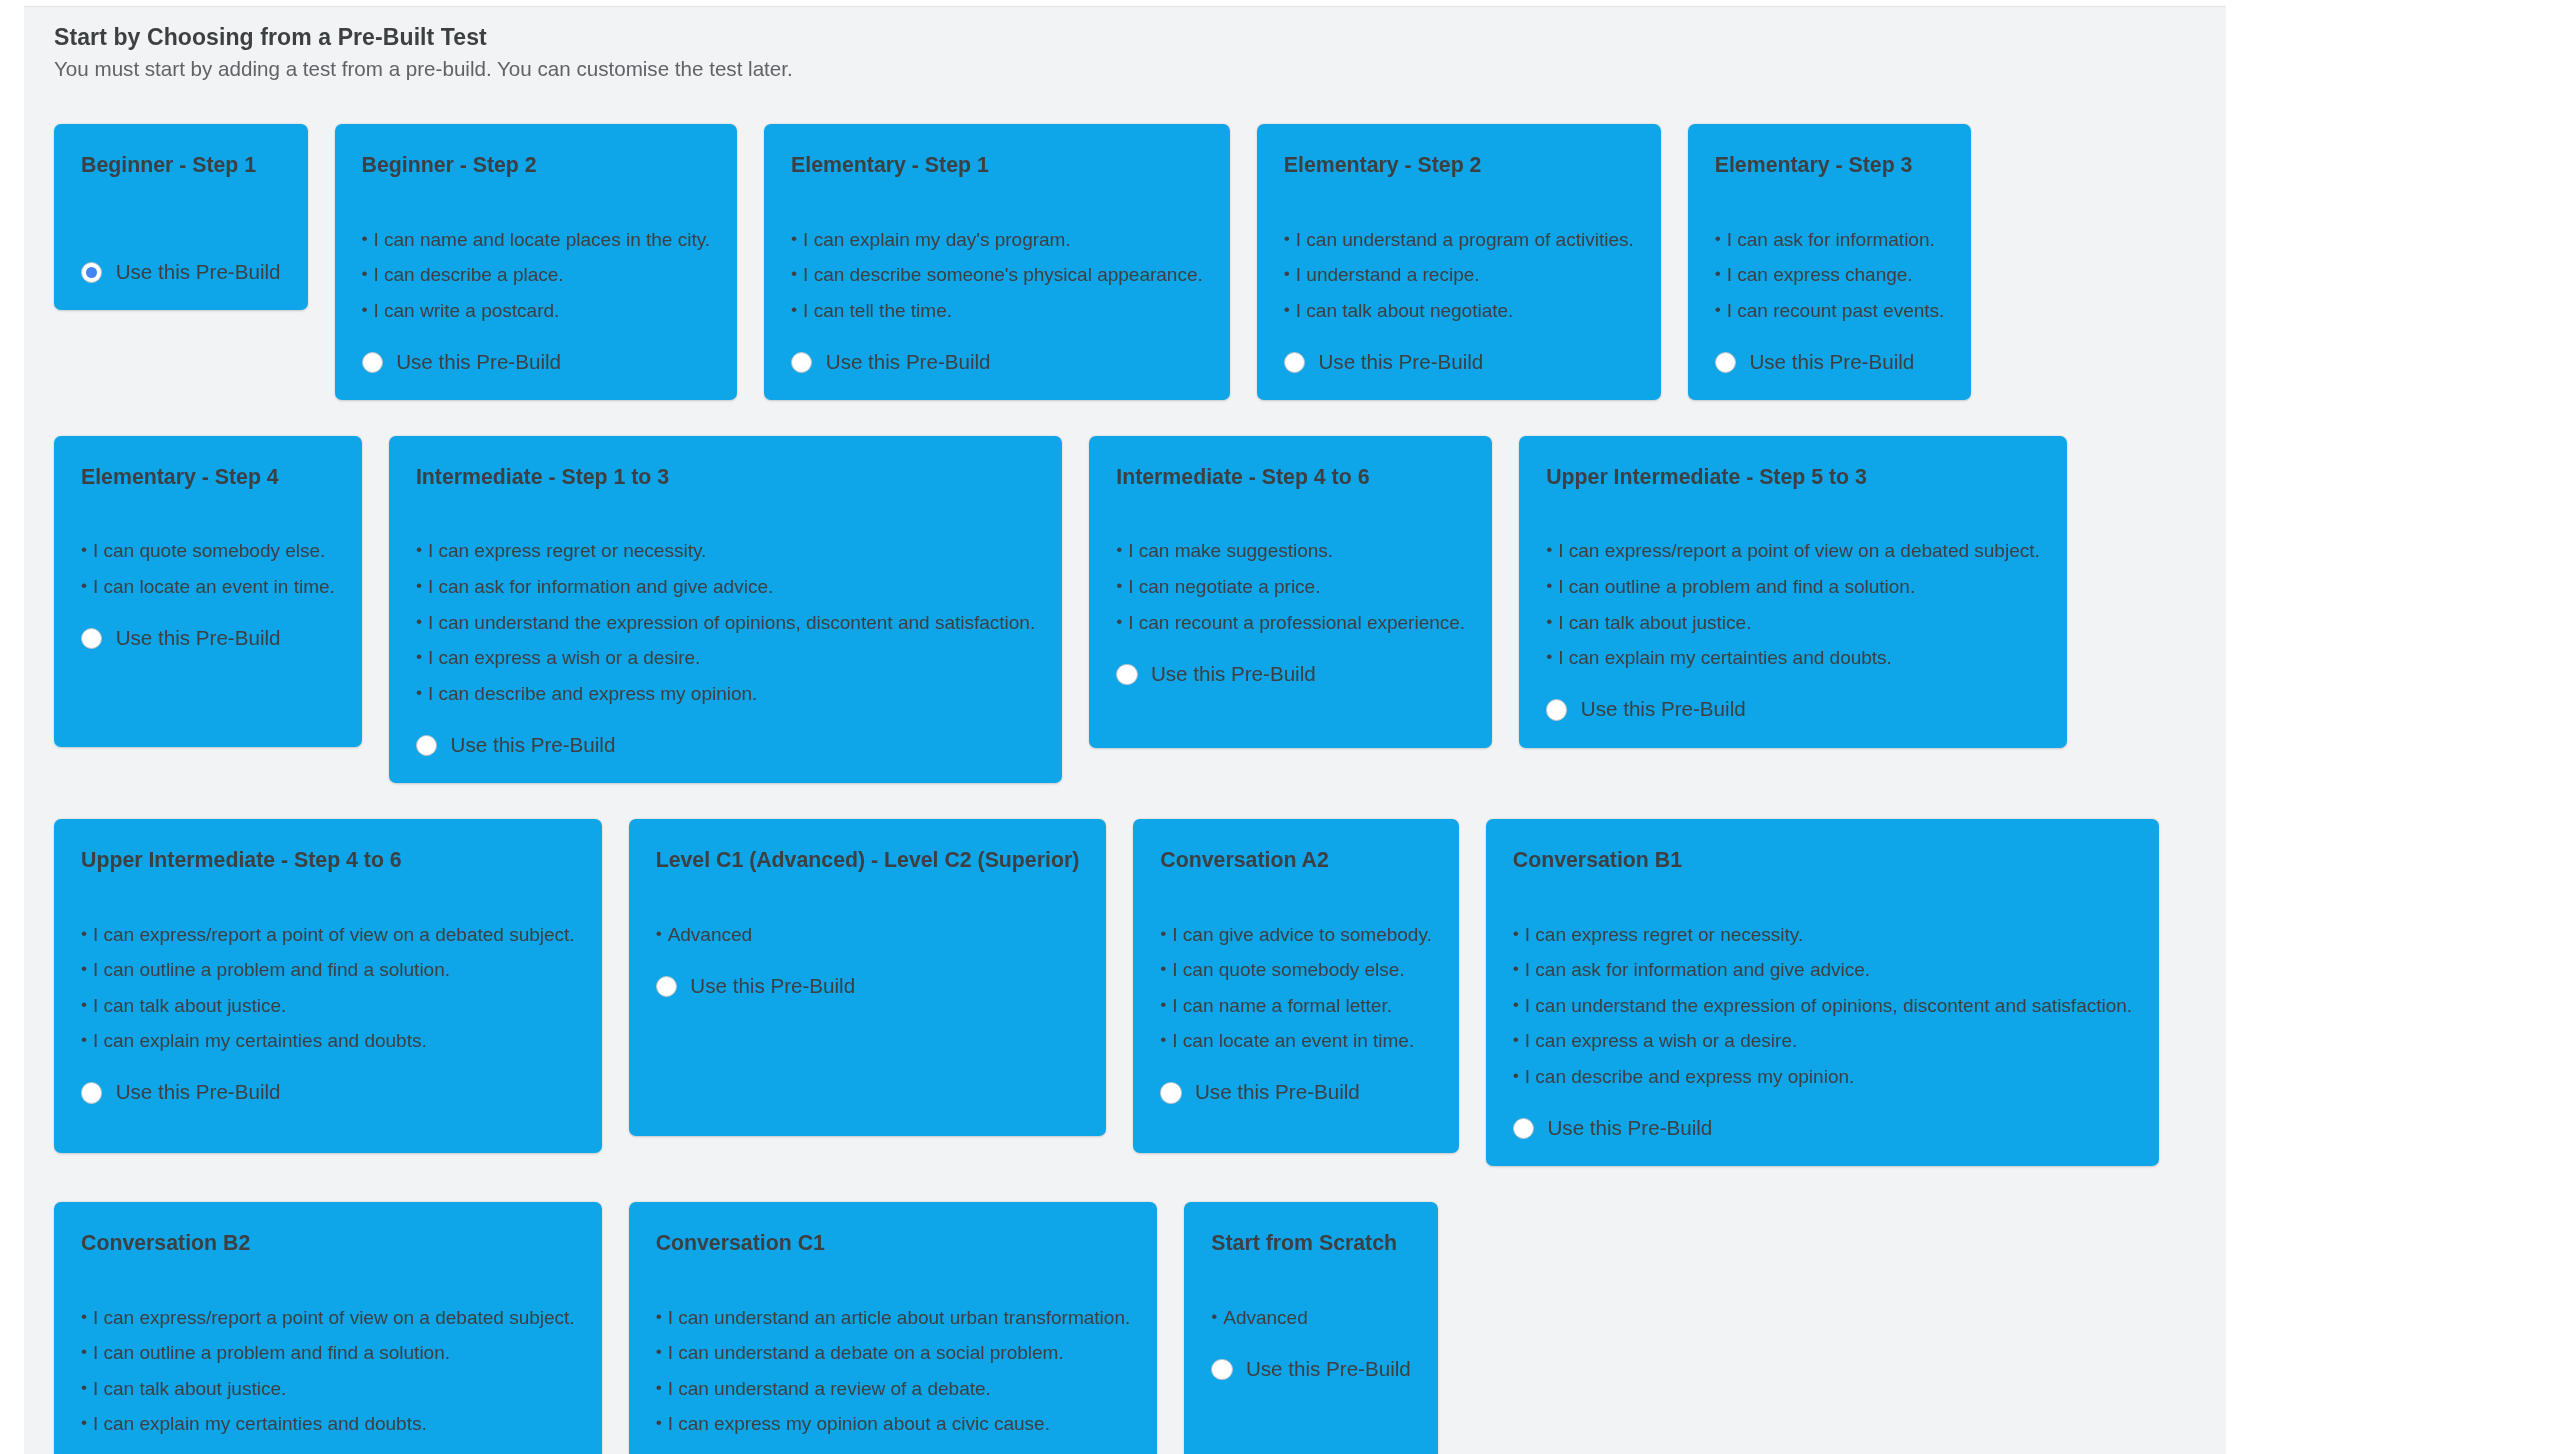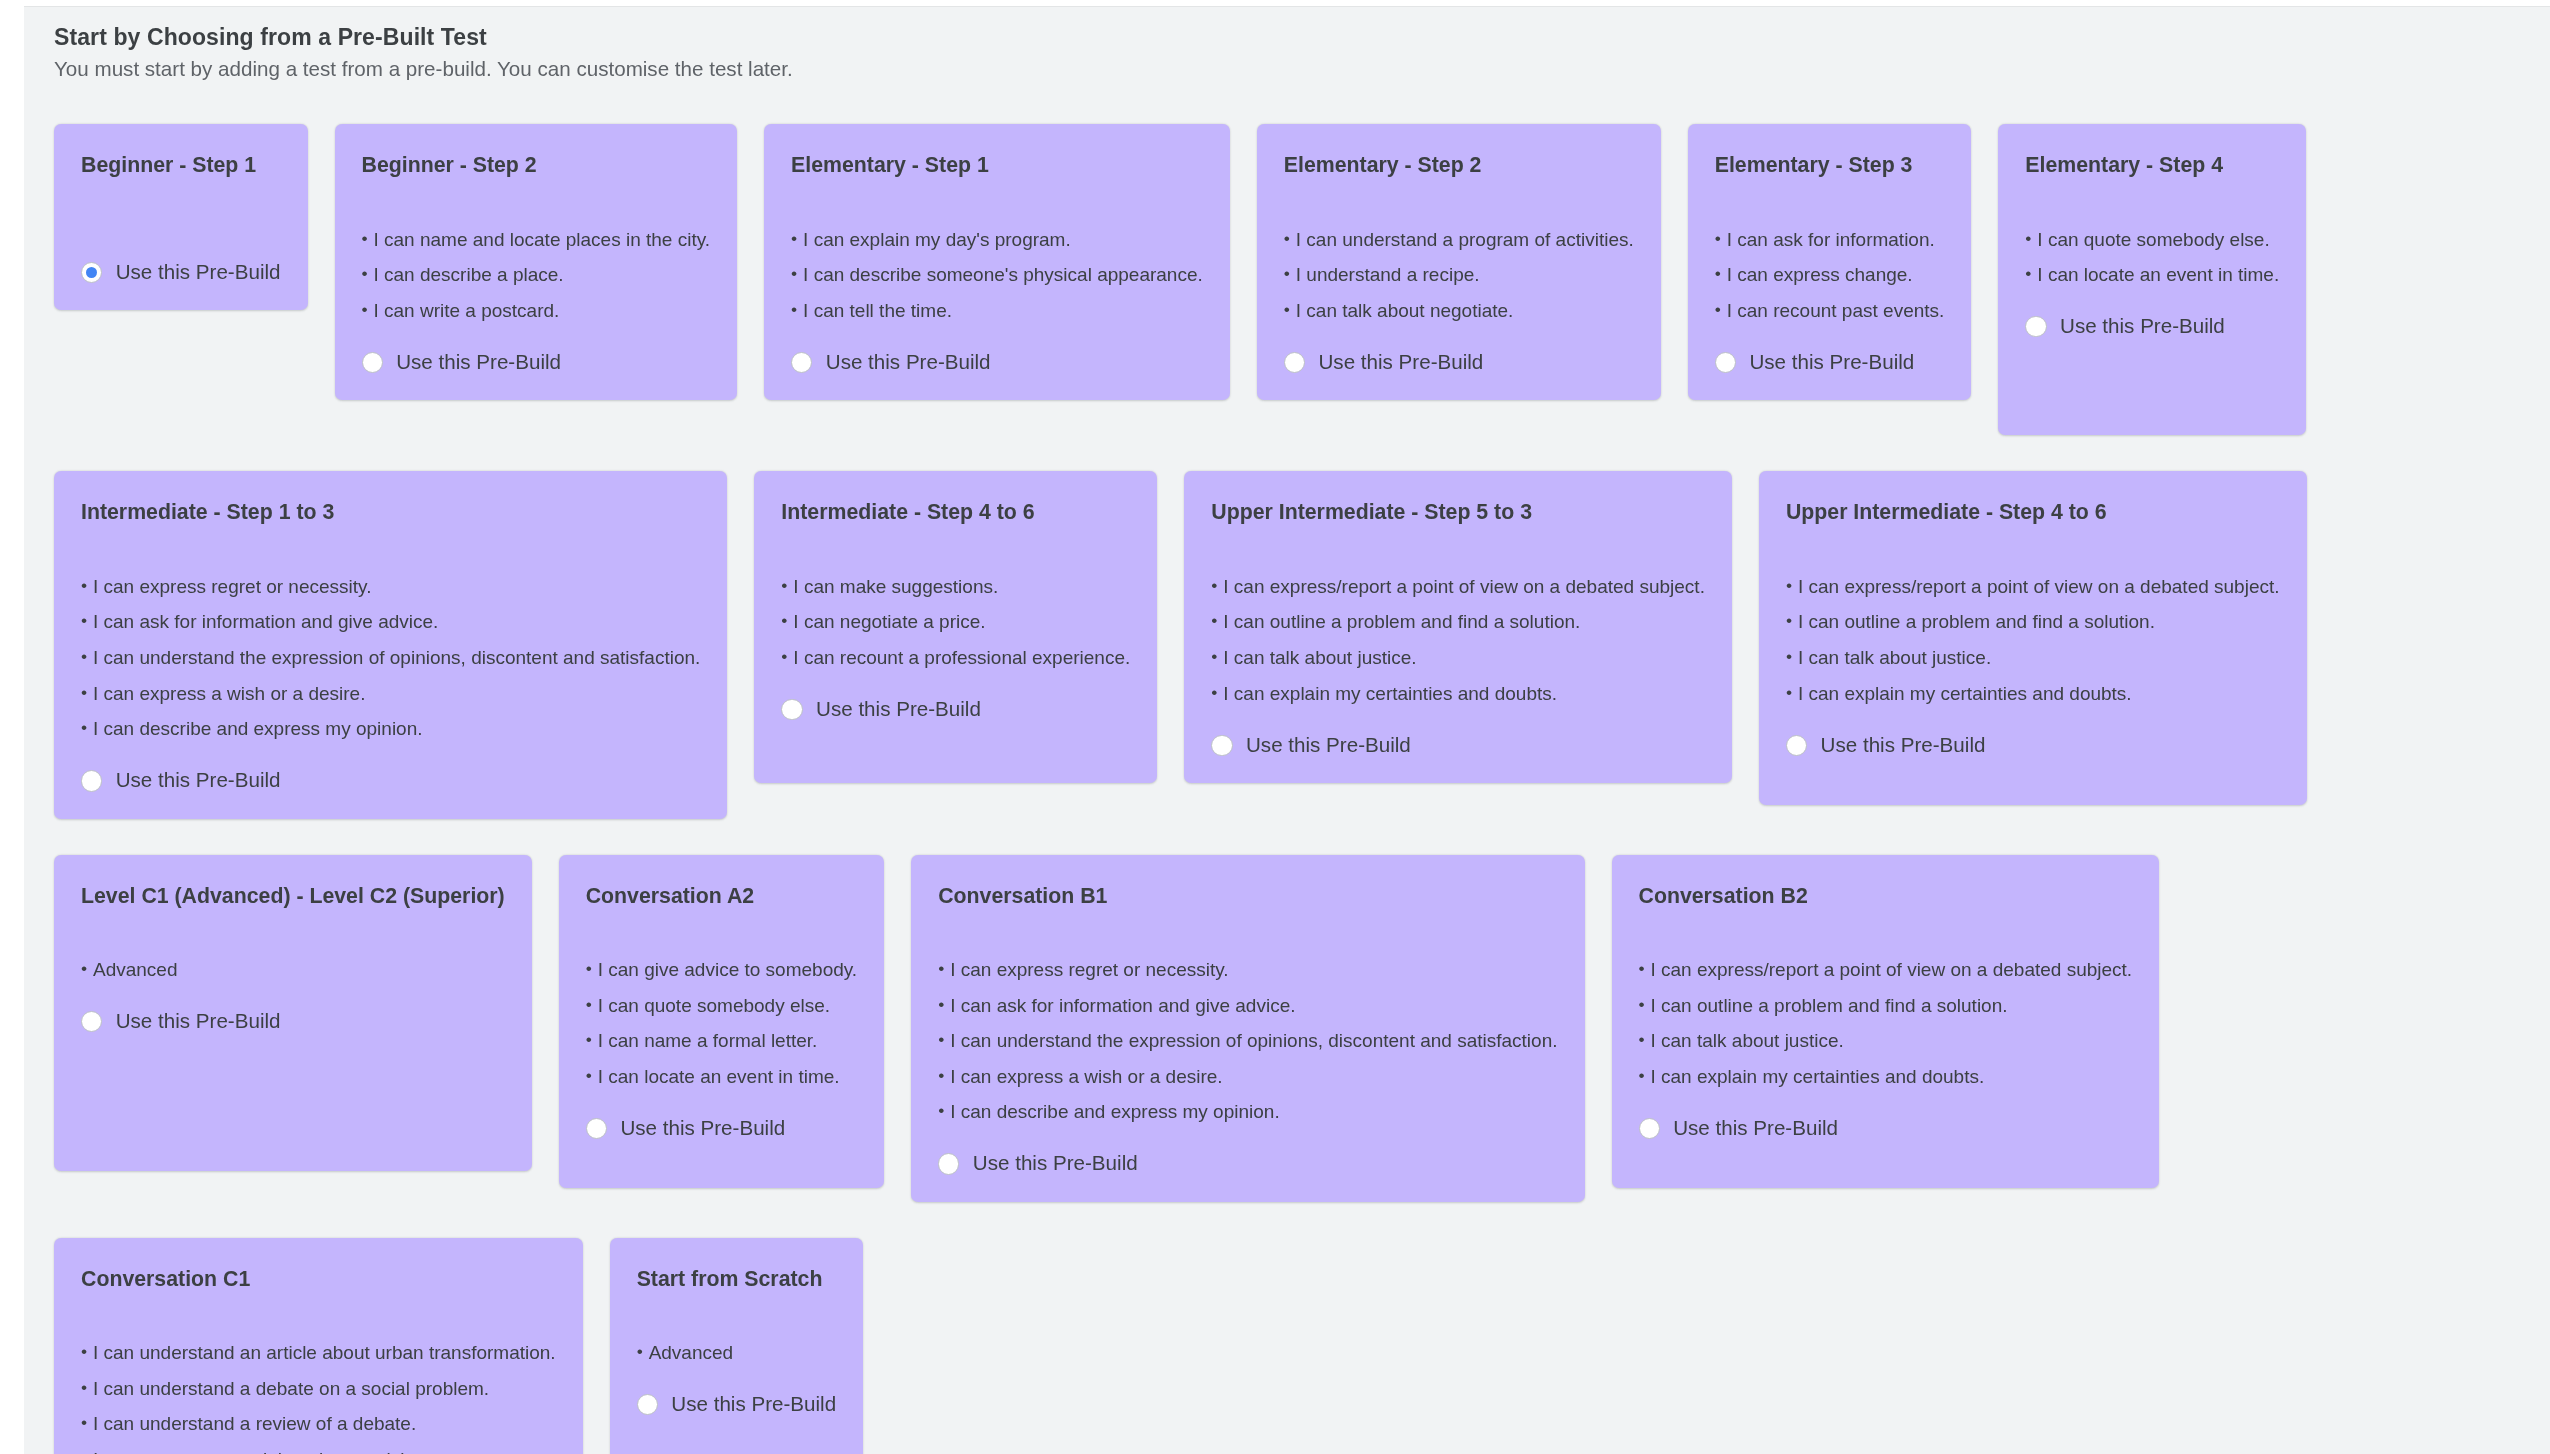--- a/index.html
+++ b/index.html
@@ -12,21 +12,21 @@
   }
   #page {
     position: relative;
     width: 2550px; height: 1455px;
     background: #ffffff;
   }
   
   #content-area {
     position: absolute;
     left: 24px; top: 5.5px;
-    width: 2527px; height: 1449px;
+    width: 2202px; height: 1449px;
     background: #f1f3f4;
     border-top: 1.6px solid #e3e5e6;
     overflow: hidden;
   }
   #header {
     padding: 17.4px 0 0 30px;
   }
   #page-title {
     font-size: 23px;
     font-weight: bold;
@@ -44,21 +44,21 @@
   }
   #card-grid {
     display: flex;
     flex-wrap: wrap;
     align-items: flex-start;
     align-content: flex-start;
     padding: 0 4.7px 0 30px;
     margin-top: 42px;
   }
   .prebuild-card {
-    background: #c4b5fd;
+    background: #0ea5e9;
     border-radius: 7.1px;
     box-shadow: 0 0.8px 2.4px rgba(60,64,67,0.14), 0 0.8px 1.6px rgba(60,64,67,0.10);
     padding: 30px 27px 27px 27px;
     margin: 0 27px 36px 0;
     display: flex;
     flex-direction: column;
   }
   .card-title {
     font-size: 21.3px;
     font-weight: bold;

